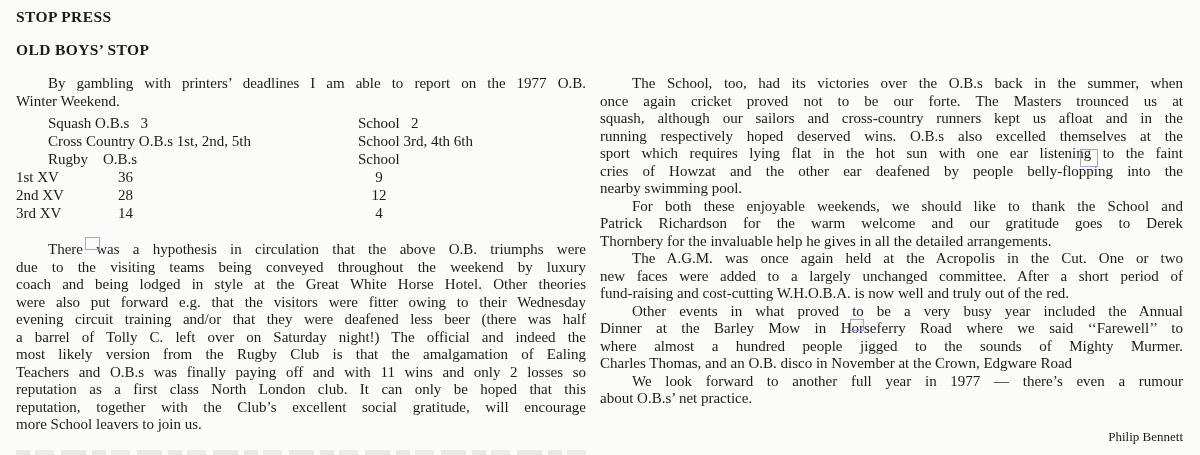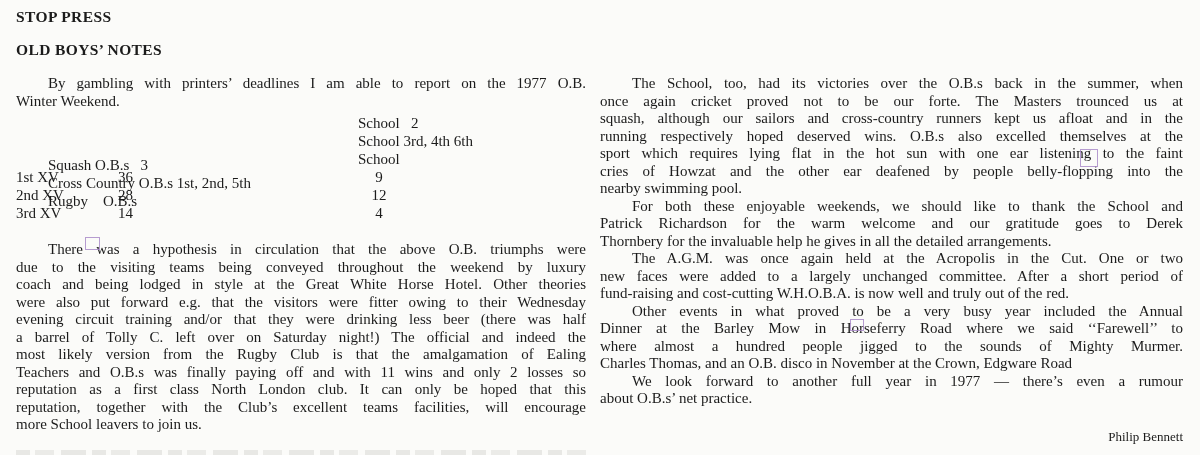--- a/index.html
+++ b/index.html
@@ -32,21 +32,21 @@
     line-height: 17.5px;
     text-align: justify;
     text-align-last: justify;
     overflow: hidden;
   }
   .para .line:last-child { text-align-last: left; }
   .para.indent .line:first-child { text-indent: 32px; }
   
   .results .trow { position: relative; height: 18px; line-height: 18px; }
   .results .cell { position: absolute; white-space: pre; top: 0; }
-  .c-event  { left: 32px; margin-top: 42px; }
+  .c-event  { left: 32px; }
   .c-school { left: 342px; }
   .c-team   { left: 0; }
   .c-ob     { left: 102px; }
   .c-sch    { left: 348px; width: 30px; text-align: center; }
   .signature {
     text-align: right;
     height: 18px;
     line-height: 18px;
     font-size: 13px;
   }
@@ -71,21 +71,21 @@
   }
 </style>
 </head>
 <body>
 
 <div class="page" id="page">
 
   <div class="col col-left">
     <h1 class="block" style="top:8px">STOP PRESS</h1>
 
-    <h2 class="block" style="top:41px">OLD BOYS’ NOTES</h2>
+    <h2 class="block" style="top:41px">OLD BOYS’ STOP</h2>
 
     <div class="block para indent" style="top:75px">
         <div class="line">By gambling with printers’ deadlines I am able to report on the 1977 O.B.</div>
         <div class="line">Winter Weekend.</div>
       </div>
 
     <div class="block results" style="top:114px">
       <div class="trow">
         <span class="cell c-event">Squash O.B.s   3</span>
         <span class="cell c-school">School   2</span>
@@ -113,26 +113,26 @@
         <span class="cell c-ob">14</span>
         <span class="cell c-sch">4</span>
       </div>
     </div>
 
     <div class="block para indent" style="top:241px">
         <div class="line">There was a hypothesis in circulation that the above O.B. triumphs were</div>
         <div class="line">due to the visiting teams being conveyed throughout the weekend by luxury</div>
         <div class="line">coach and being lodged in style at the Great White Horse Hotel. Other theories</div>
         <div class="line">were also put forward e.g. that the visitors were fitter owing to their Wednesday</div>
-        <div class="line">evening circuit training and/or that they were drinking less beer (there was half</div>
+        <div class="line">evening circuit training and/or that they were deafened less beer (there was half</div>
         <div class="line">a barrel of Tolly C. left over on Saturday night!) The official and indeed the</div>
         <div class="line">most likely version from the Rugby Club is that the amalgamation of Ealing</div>
         <div class="line">Teachers and O.B.s was finally paying off and with 11 wins and only 2 losses so</div>
         <div class="line">reputation as a first class North London club. It can only be hoped that this</div>
-        <div class="line">reputation, together with the Club’s excellent teams facilities, will encourage</div>
+        <div class="line">reputation, together with the Club’s excellent social gratitude, will encourage</div>
         <div class="line">more School leavers to join us.</div>
       </div>
 
     <div class="block remnant" style="top:450px"></div>
   </div>
 
   <div class="col col-right">
     <div class="block para indent" style="top:75px">
         <div class="line">The School, too, had its victories over the O.B.s back in the summer, when</div>
         <div class="line">once again cricket proved not to be our forte. The Masters trounced us at</div>

